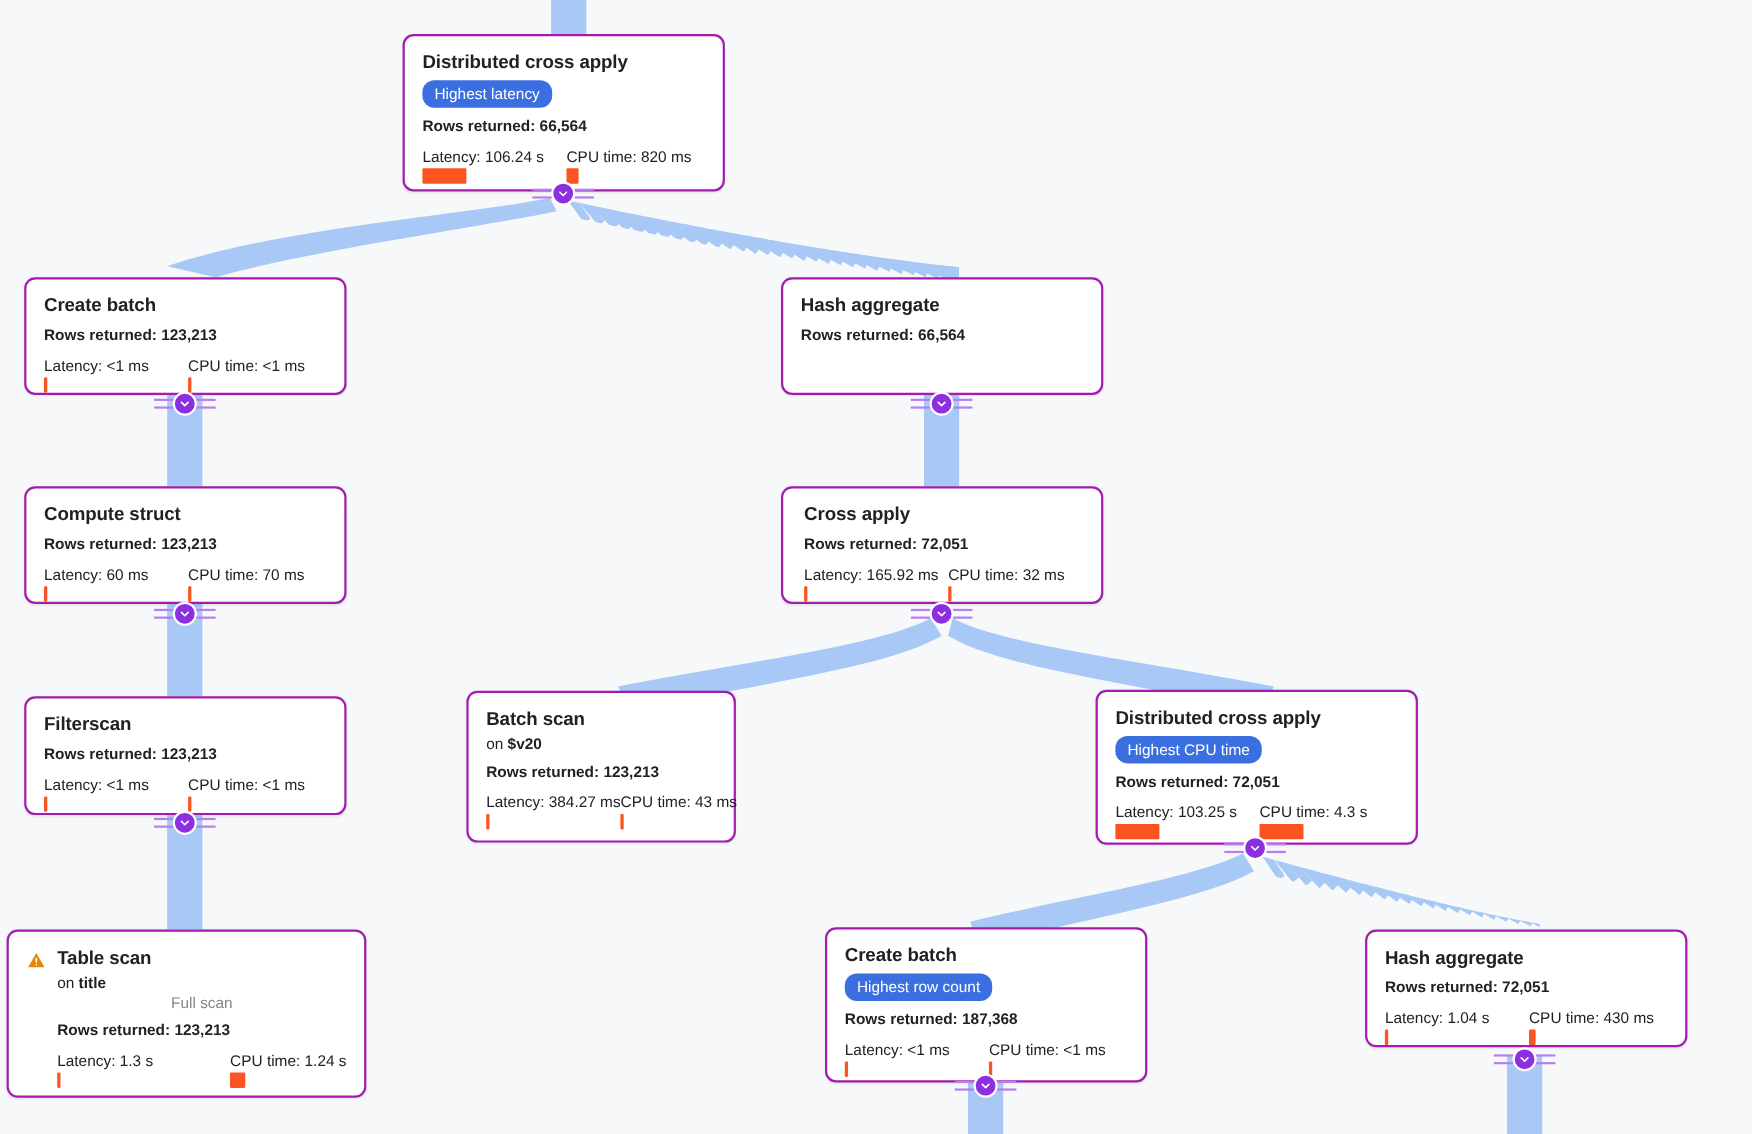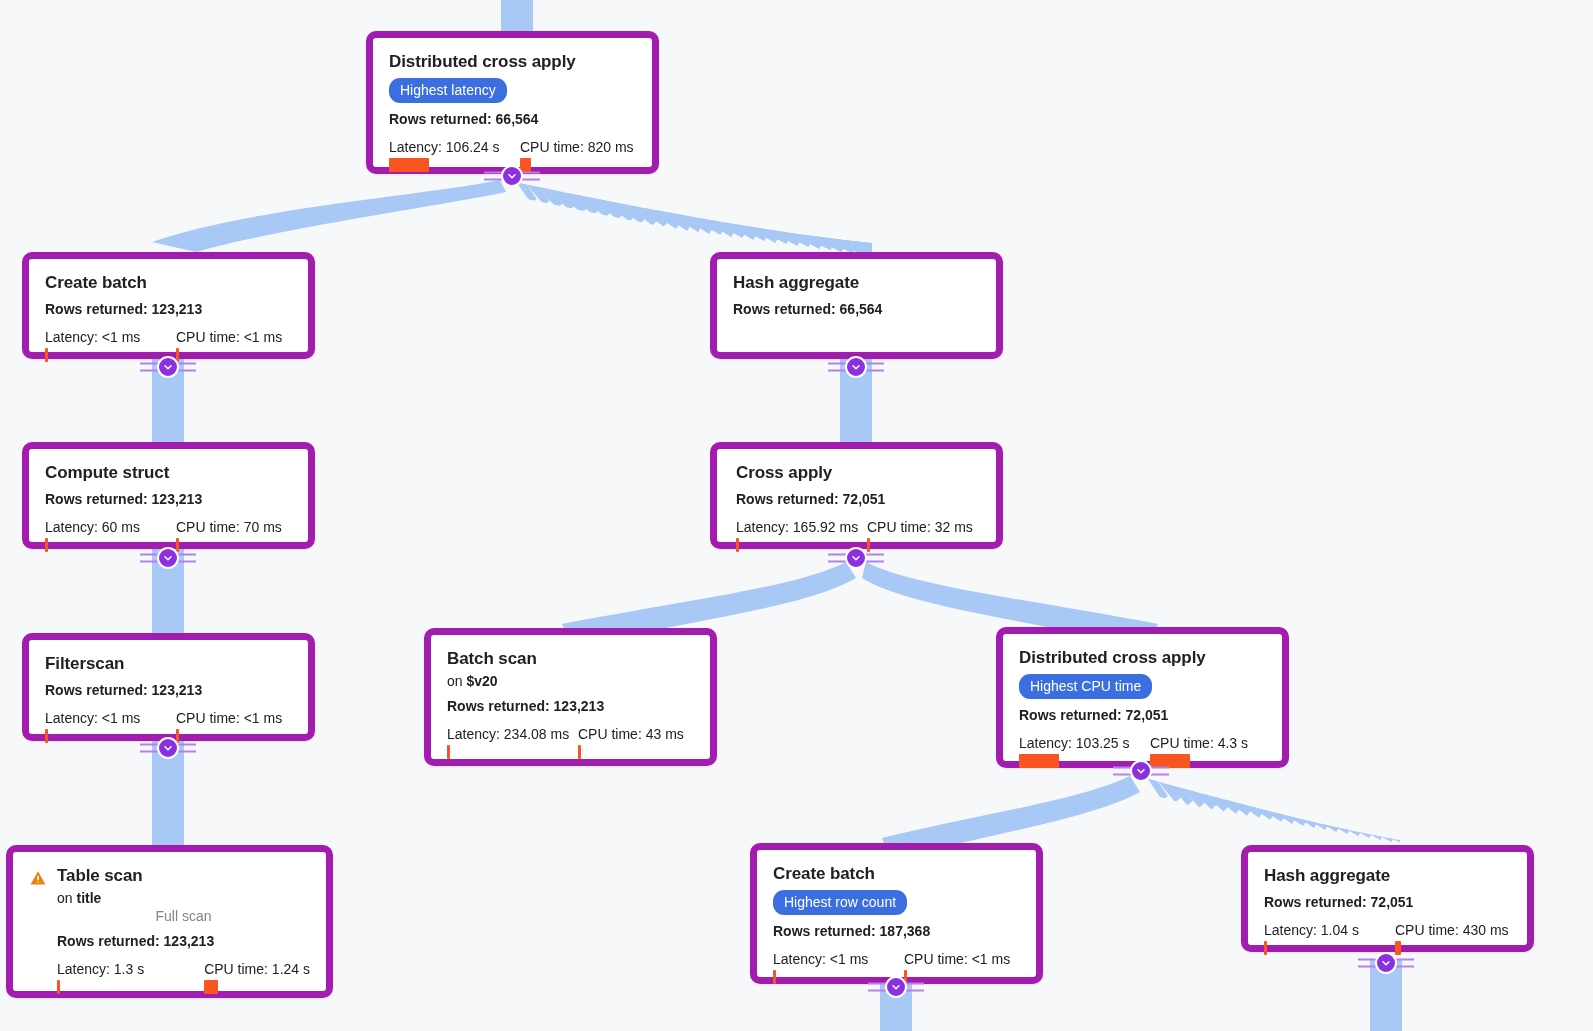--- a/index.html
+++ b/index.html
@@ -30,21 +30,21 @@
     left: 0; top: 0;
     width: 1593px;
     height: 1031px;
   }
 
   
   .node {
     position: absolute;
     box-sizing: border-box;
     background: #ffffff;
-    border: 7px solid #a21caf;
+    border: 2px solid #a21caf;
     border-radius: 10px;
     padding: 14px 16px 16px 16px;
     box-shadow: 0 1px 2px rgba(60,64,67,0.10);
   }
   .node-head {
     display: flex;
     align-items: flex-start;
     gap: 10px;
   }
   .warn-icon {
@@ -368,29 +368,29 @@
                 <div class="metric-bar" style="width:3px"></div>
               </div>
               <div class="metric">
                 <div class="metric-label">CPU time: &lt;1 ms</div>
                 <div class="metric-bar" style="width:3px"></div>
               </div>
             </div>
           </div>
         </div>
       </div>
-      <div class="node" style="left: 424px; top: 628px; width: 293px; height: 138px;">
+      <div class="node" style="left: 424px; top: 628px; width: 245px; height: 138px;">
         <div class="node-head">
           <div class="node-body">
             <div class="node-title">Batch scan</div>
             <div class="node-subline"><span>on </span><b>$v20</b></div>
             <div class="rows-line">Rows returned: 123,213</div>
             <div class="metrics">
               <div class="metric" style="width:131px">
-                <div class="metric-label">Latency: 234.08 ms</div>
+                <div class="metric-label">Latency: 384.27 ms</div>
                 <div class="metric-bar" style="width:3px"></div>
               </div>
               <div class="metric">
                 <div class="metric-label">CPU time: 43 ms</div>
                 <div class="metric-bar" style="width:3px"></div>
               </div>
             </div>
           </div>
         </div>
       </div>

